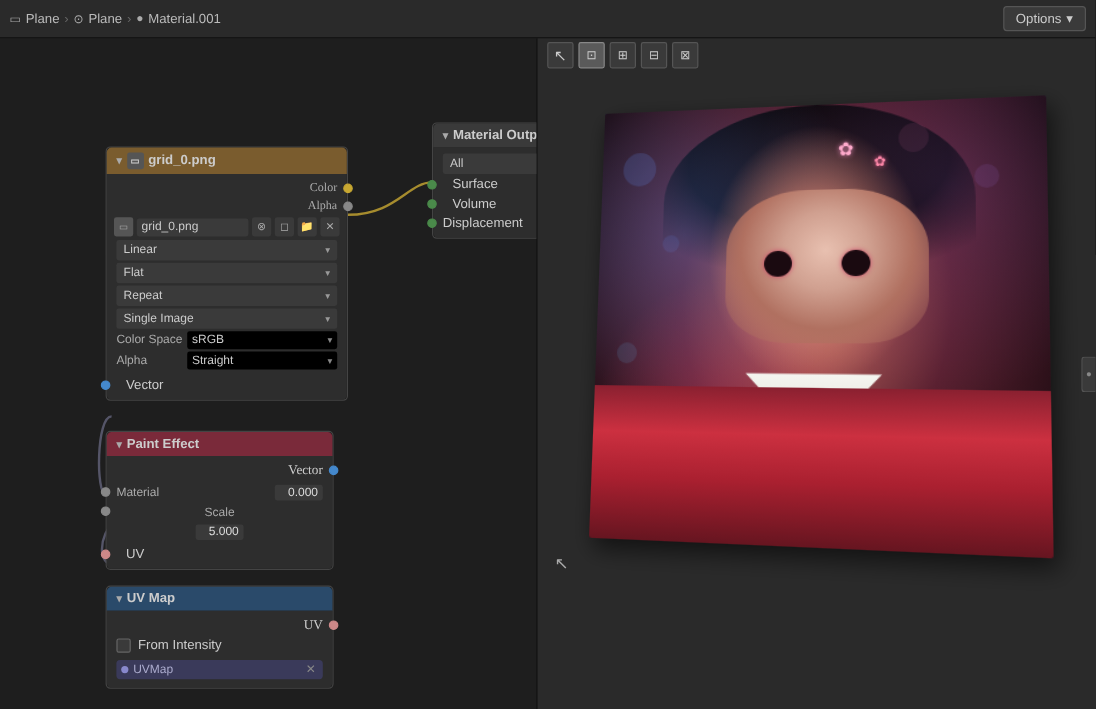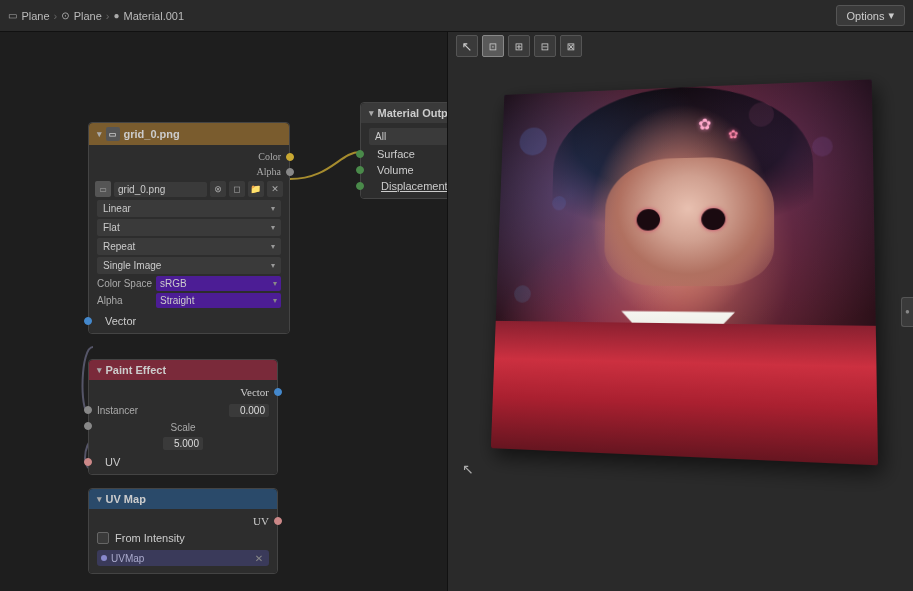--- a/index.html
+++ b/index.html
@@ -472,21 +472,21 @@
 
     .color-space-row label {
       font-size: 10px;
       color: #aaa;
       white-space: nowrap;
       min-width: 55px;
     }
 
     .mini-dropdown {
       flex: 1;
-      background: #4c1d95;
+      background: #000000;
       border: none;
       color: #ccc;
       font-size: 10px;
       padding: 2px 4px;
       border-radius: 2px;
       cursor: pointer;
       display: flex;
       justify-content: space-between;
       align-items: center;
     }
@@ -622,40 +622,40 @@
         <div class="input-row" style="position:relative;">
           <span class="socket socket-green" style="position:absolute;left:-5px;"></span>
           <span style="margin-left:8px;">Surface</span>
         </div>
         <div class="input-row" style="position:relative;">
           <span class="socket socket-green" style="position:absolute;left:-5px;"></span>
           <span style="margin-left:8px;">Volume</span>
         </div>
         <div class="input-row" style="position:relative;">
           <span class="socket socket-green" style="position:absolute;left:-5px;"></span>
-          <span style="margin-left:12px;text-decoration:underline;">Displacement</span>
+          <span style="margin-left:0;">Displacement</span>
         </div>
       </div>
     </div>
 
     <div class="node node-paint">
       <div class="node-header">
         <span class="collapse-icon">▾</span>
         <span>Paint Effect</span>
       </div>
       <div class="node-body">
 
         <div class="output-row" style="position:relative;">
           <span>Vector</span>
           <span class="socket socket-blue" style="position:absolute;right:-5px;"></span>
         </div>
 
         <div class="node-row" style="position:relative;">
           <span class="socket socket-gray" style="position:absolute;left:-5px;"></span>
-          <label>Instancer</label>
+          <label>Material</label>
           <div class="value">0.000</div>
         </div>
         <div class="node-row" style="position:relative;flex-direction:column;">
           <span class="socket socket-gray" style="position:absolute;left:-5px;"></span>
           <label>Scale</label>
           <div class="value">5.000</div>
         </div>
 
         <div class="input-row" style="position:relative;margin-top:2px;">
           <span class="socket socket-pink" style="position:absolute;left:-5px;"></span>

